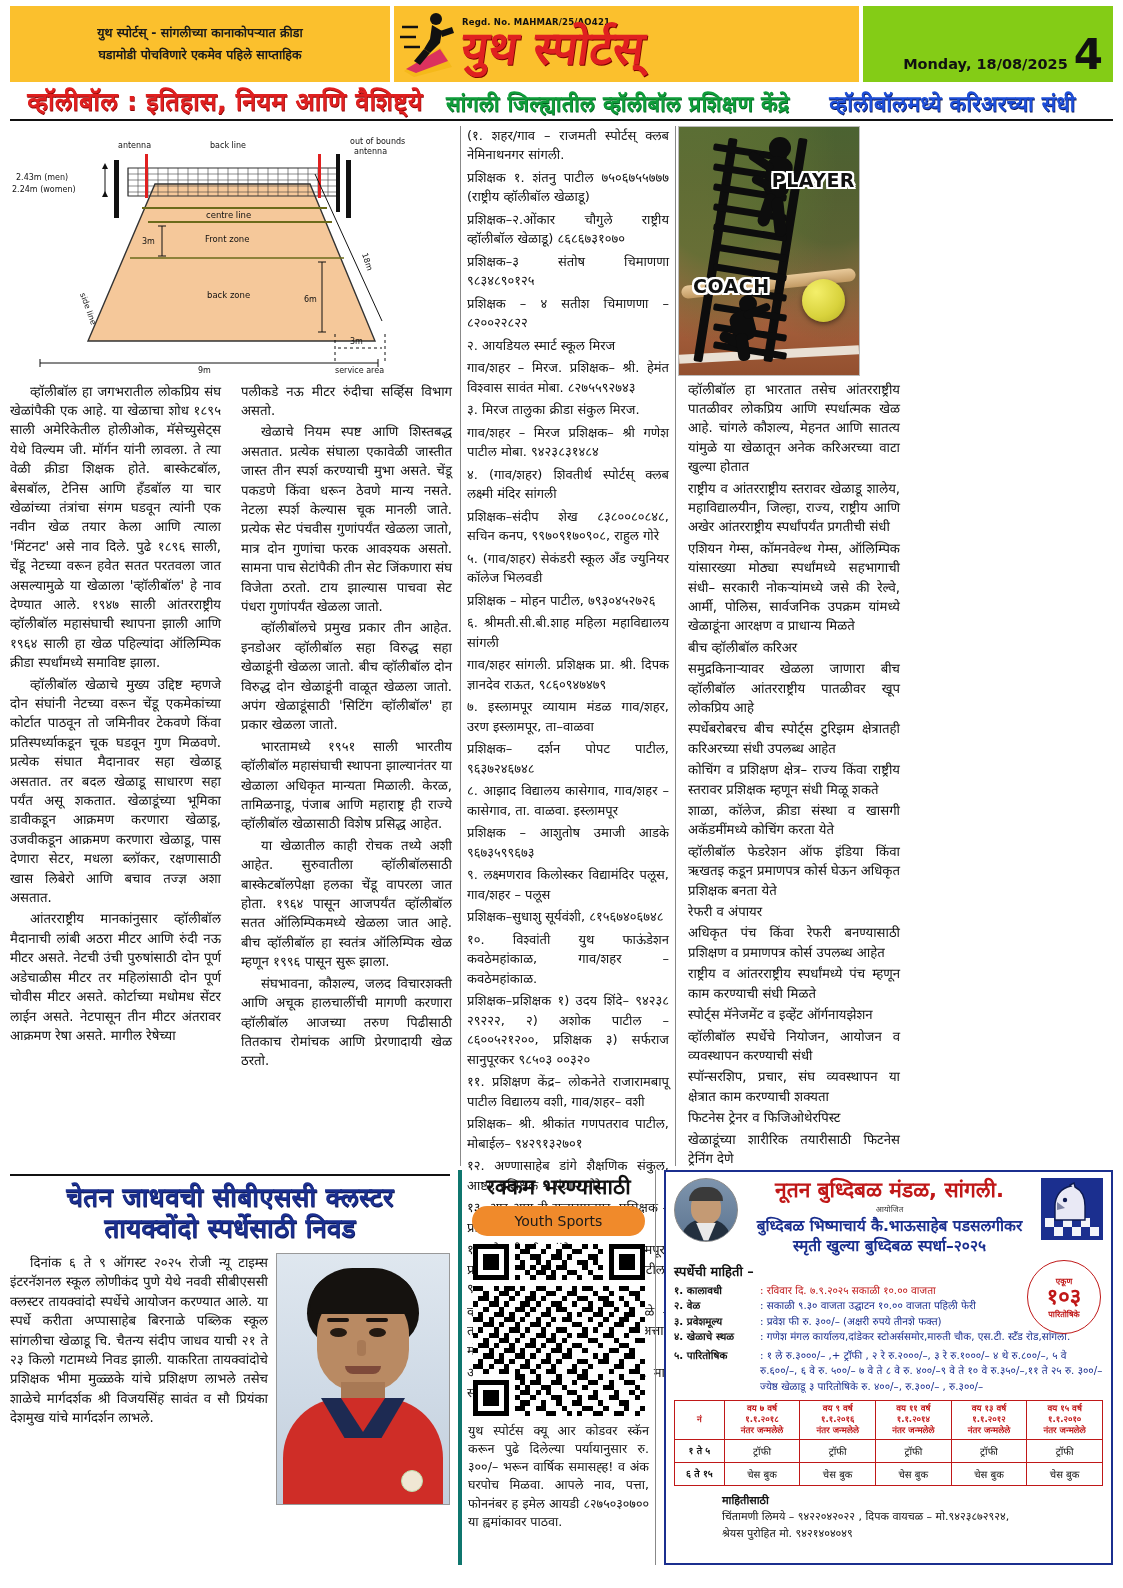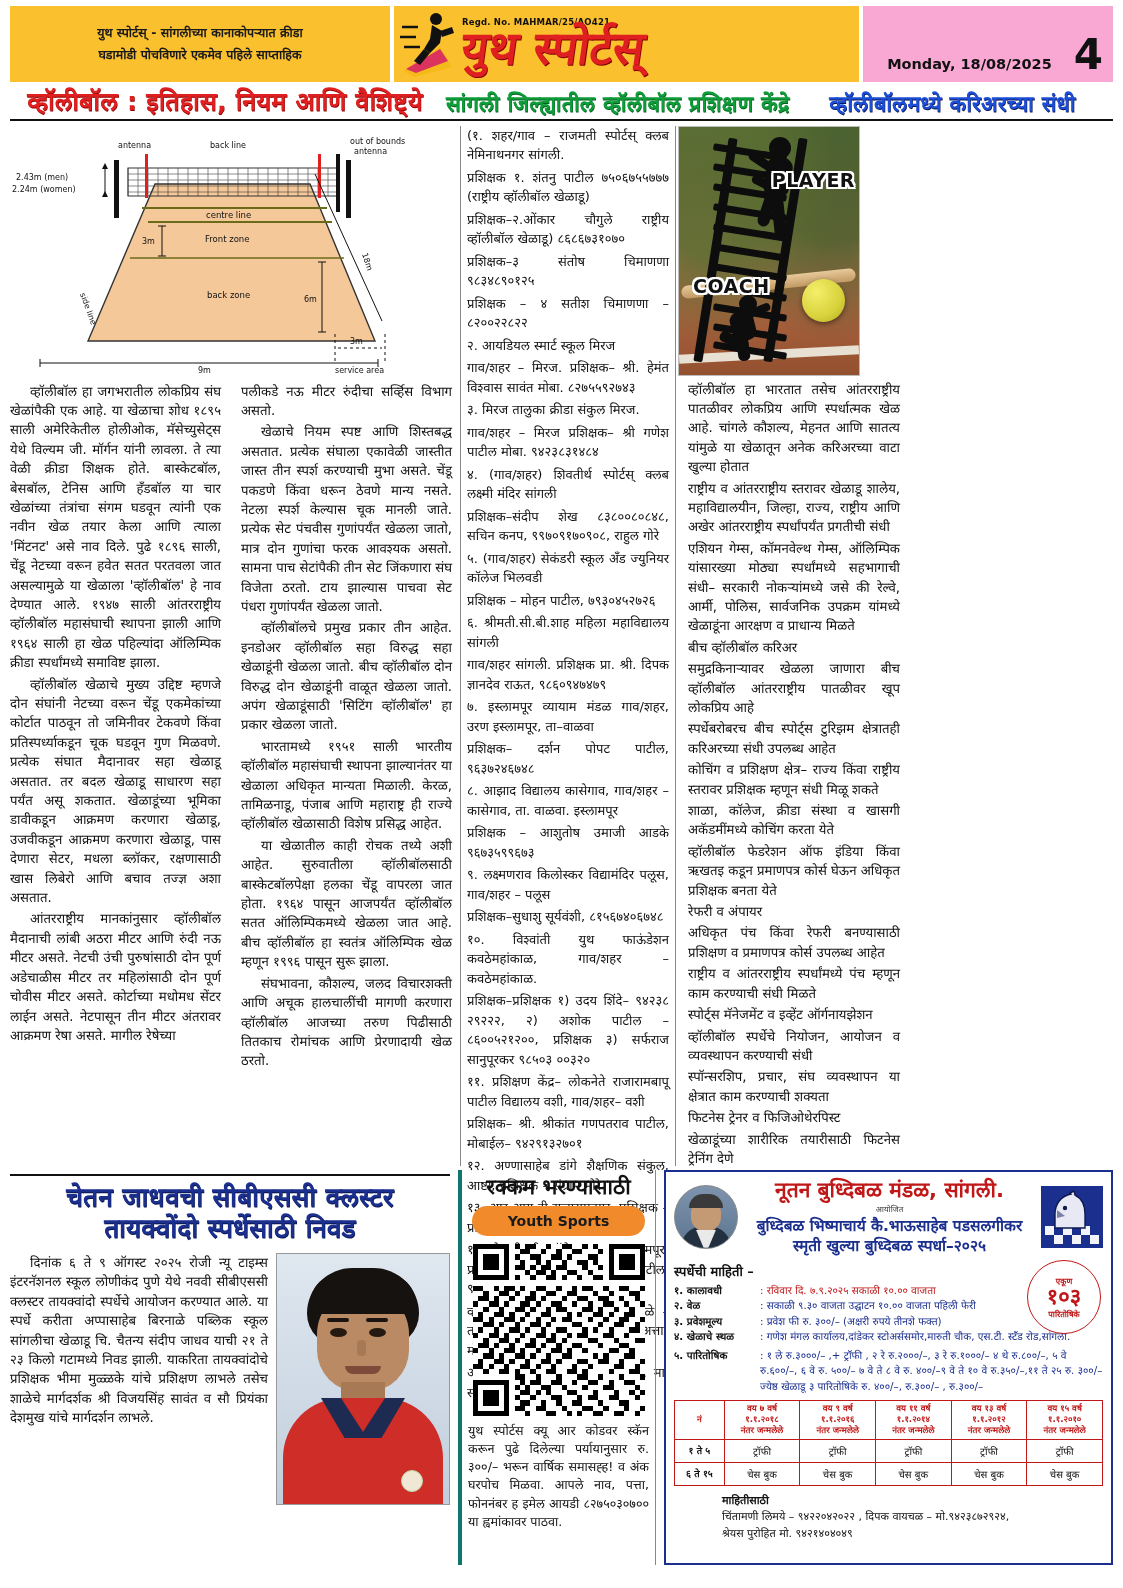--- a/index.html
+++ b/index.html
@@ -24,22 +24,22 @@
   }
   .runner{width:60px;height:70px;position:relative;flex:0 0 auto;}
   .mh-titlewrap{display:flex;flex-direction:column;justify-content:center;margin-left:2px;}
   .regd{font-size:8.5px;font-weight:bold;color:#111;letter-spacing:.2px;margin-bottom:-2px;}
   .mh-title{
     font-size:46px;font-weight:bold;color:#e02020;line-height:1;
     font-family:"DejaVu Sans",sans-serif;
     transform:skewX(-8deg);text-shadow:1px 1px 0 #7a0000;white-space:nowrap;
   }
   .mh-date{
-    background:#f9a8d4;width:250px;display:flex;align-items:flex-end;justify-content:flex-end;
-    gap:22px;padding:0 10px 10px 0;box-sizing:border-box;
+    background:#84cc16;width:250px;display:flex;align-items:flex-end;justify-content:flex-end;
+    gap:6px;padding:0 10px 10px 0;box-sizing:border-box;
   }
   .mh-date .dt{font-size:14.5px;font-weight:bold;color:#111;}
   .mh-date .pg{font-size:42px;font-weight:bold;color:#111;line-height:.8;}
 
   
   .headrow{display:flex;gap:6px;margin-top:6px;align-items:flex-end;}
   .hl{font-weight:bold;white-space:nowrap;letter-spacing:.3px;line-height:1.1;}
   .hl-red{color:#e02020;font-size:25px;width:430px;text-align:center;text-shadow:.5px .5px 0 #8a0000;}
   .hl-green{color:#0f9d3a;font-size:21.5px;width:340px;text-align:center;text-shadow:.5px .5px 0 #055e21;}
   .hl-blue{color:#1d4ed8;font-size:21.5px;flex:1;text-align:center;text-shadow:.5px .5px 0 #0a1550;}
@@ -128,29 +128,29 @@
              clip-path:polygon(0 0,100% 0,72% 100%,28% 100%);}
   .bp-vee{position:absolute;left:64px;bottom:72px;width:44px;height:34px;background:#cf2d27;
           clip-path:polygon(0 0,100% 0,50% 100%);}
   .bp-badge{position:absolute;right:26px;bottom:12px;width:20px;height:20px;border-radius:50%;
             background:#f0e7d4;border:1px solid #bda;}
 
   
   .qrpanel{width:198px;box-sizing:border-box;padding:0 6px;
            border-left:4px solid #0f766e;border-right:1px solid #888;}
   .qr-head{color:#111;font-size:21px;font-weight:bold;text-align:center;margin:2px 0 6px 0;}
-  .qr-pill{background:#f08a2b;border-radius:20px;color:#fff;font-weight:bold;font-size:14px;
+  .qr-pill{background:#f08a2b;border-radius:20px;color:#fff;font-weight:normal;font-size:14px;
            text-align:center;padding:7px 0;margin:0 4px 8px 4px;}
   .qr-pill span{color:#1a1a1a;}
   .qrcode{width:172px;height:172px;margin:0 auto;display:block;}
   .qr-cap{font-size:12.6px;line-height:1.45;text-align:justify;margin-top:6px;}
 
   
   .chessad{flex:1;border:2px solid #1b2f8f;box-sizing:border-box;padding:6px 8px;position:relative;background:#fff;}
-  .ca-top{display:flex;align-items:center;gap:0;}
+  .ca-top{display:flex;align-items:flex-start;gap:0;}
   .ca-photo{width:62px;height:62px;border-radius:50%;flex:0 0 auto;overflow:hidden;position:relative;
             background:linear-gradient(180deg,#7e94ad,#5d7591);border:1px solid #888;}
   .ca-ph-face{position:absolute;left:16px;top:12px;width:30px;height:34px;border-radius:15px;background:#c49a74;}
   .ca-ph-hair{position:absolute;left:14px;top:8px;width:34px;height:14px;border-radius:17px 17px 0 0;background:#3a3a3a;}
   .ca-ph-body{position:absolute;left:6px;bottom:0;width:50px;height:22px;border-radius:24px 24px 0 0;background:#23303f;}
   .ca-ph-shirt{position:absolute;left:21px;bottom:0;width:20px;height:18px;background:#e9e9e9;
                clip-path:polygon(0 0,100% 0,62% 100%,38% 100%);}
   .ca-titles{flex:1;text-align:center;}
   .ca-t1{color:#c01818;font-size:21px;font-weight:bold;line-height:1.15;}
   .ca-t0{font-size:8px;color:#333;margin:1px 0 2px 0;}

